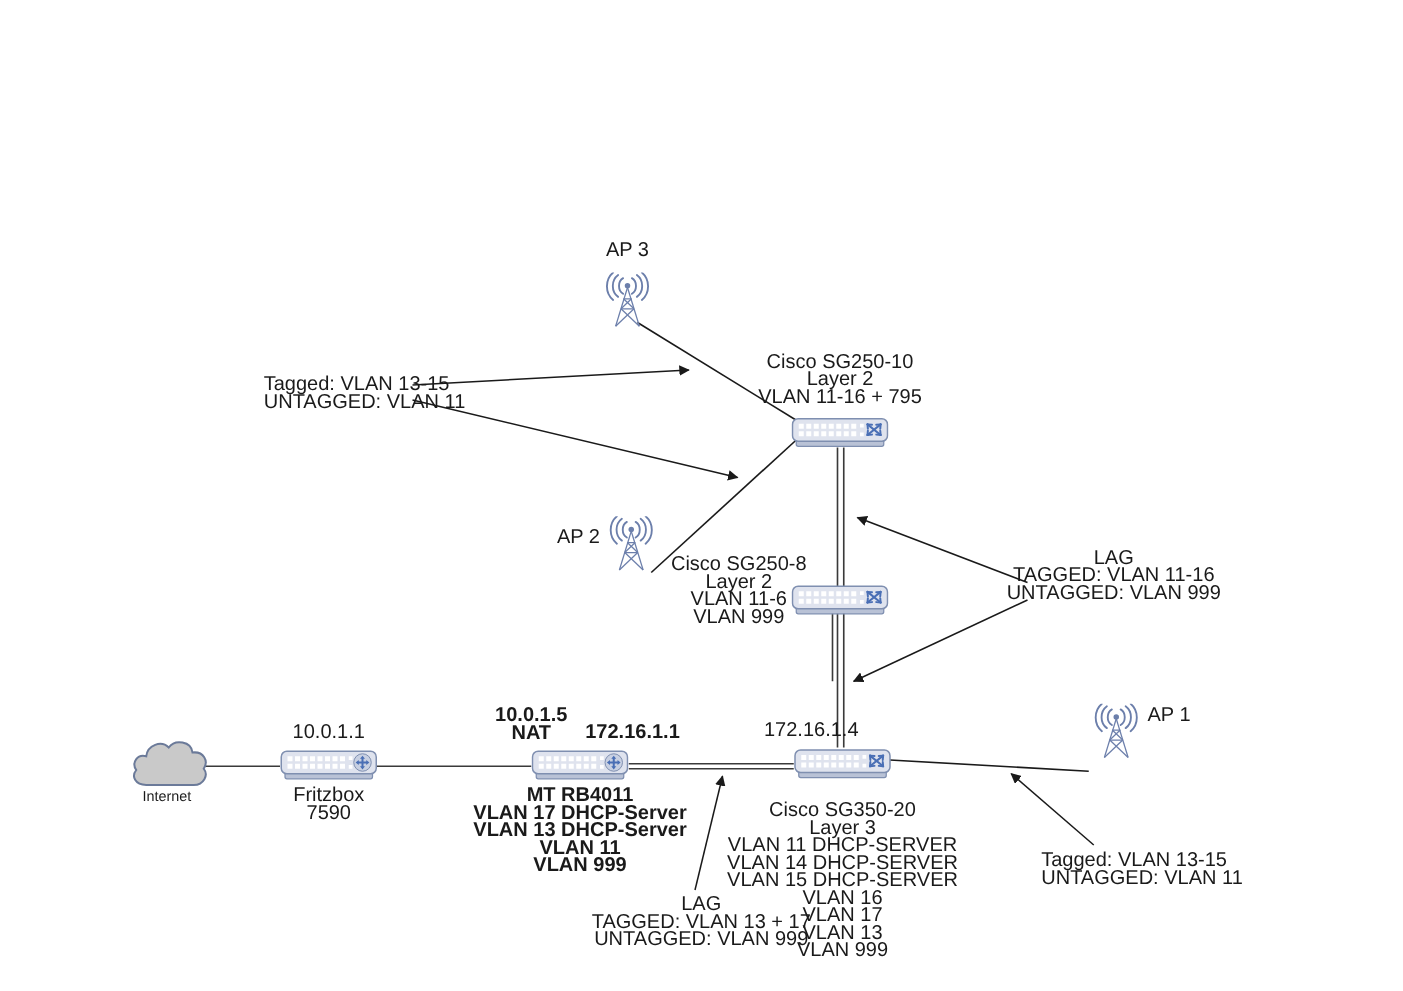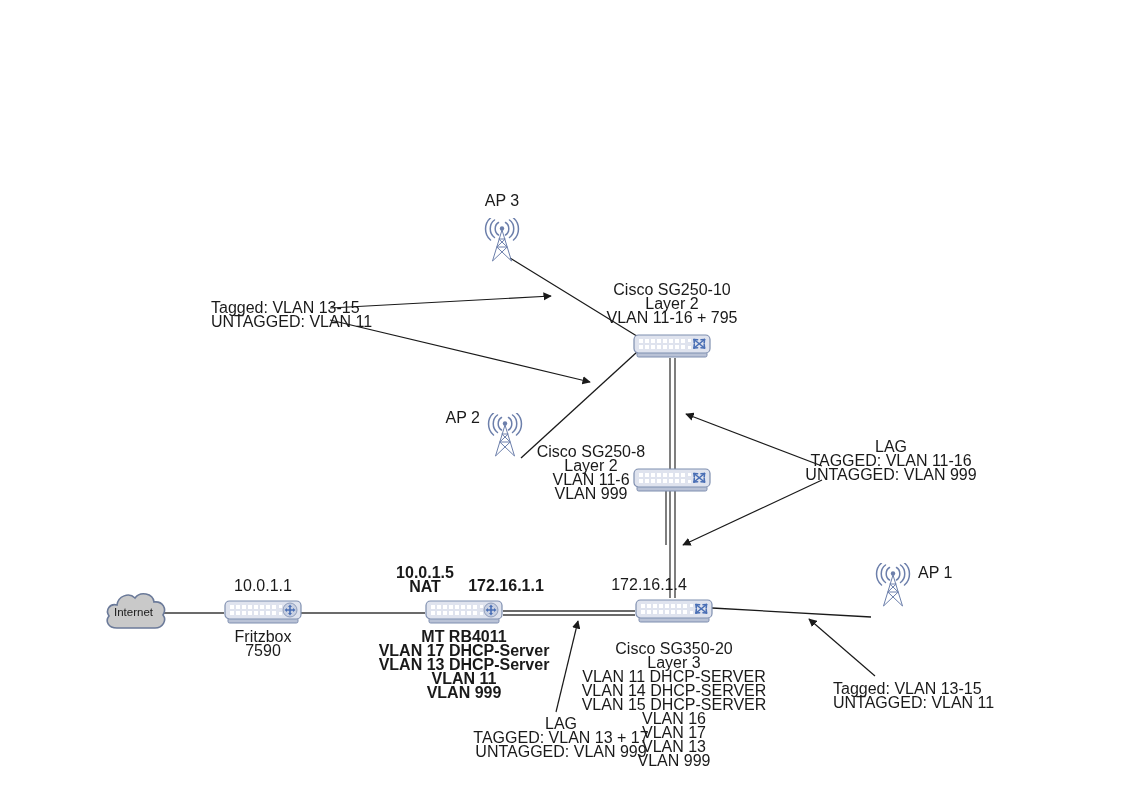--- a/index.html
+++ b/index.html
@@ -31,26 +31,27 @@
     position: absolute;
     font-family: "Liberation Sans", sans-serif;
     font-size: 16px;
     color: #1a1a1a;
     line-height: 14px;
     white-space: pre;
     text-align: center;
   }
   .lbl.center { transform: translateX(-50%); }
   .lbl.left   { text-align: left; }
-  .lbl.right  { text-align: right; }
+  .lbl.right  { text-align: right; margin-top: 12px; }
   .cloud-text {
     position: absolute;
     font-size: 11.5px;
     color: #1a1a1a;
     white-space: nowrap;
+    margin-top: 26px;
   }
 </style>
 </head>
 <body>
 
 <div id="canvas">
 
   <svg id="wires" viewBox="0 0 1122 793" xmlns="http://www.w3.org/2000/svg">
     <defs>
       <marker id="arrow" viewBox="0 0 10 10" refX="9" refY="5" markerWidth="7" markerHeight="7" orient="auto-start-reverse">

